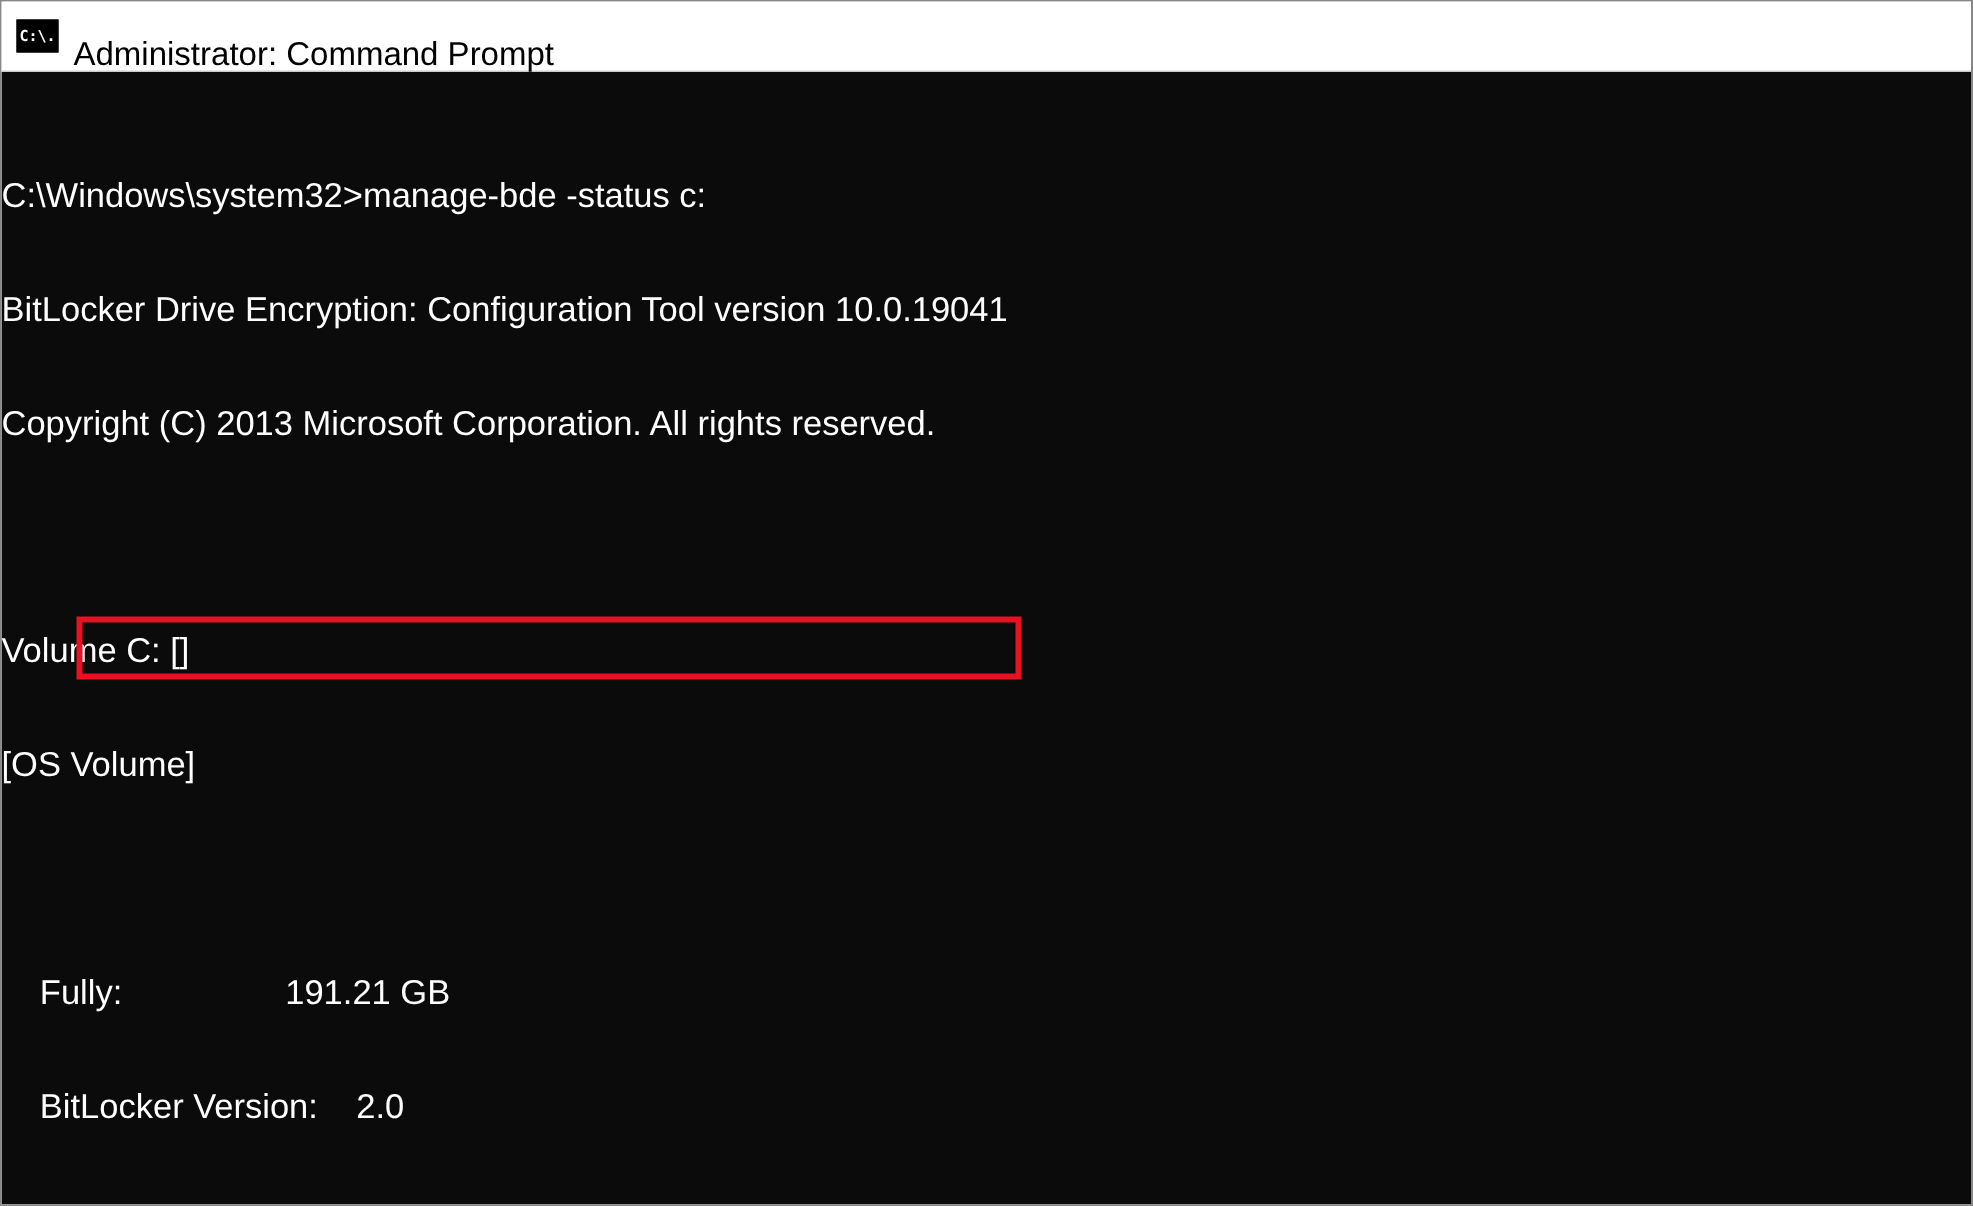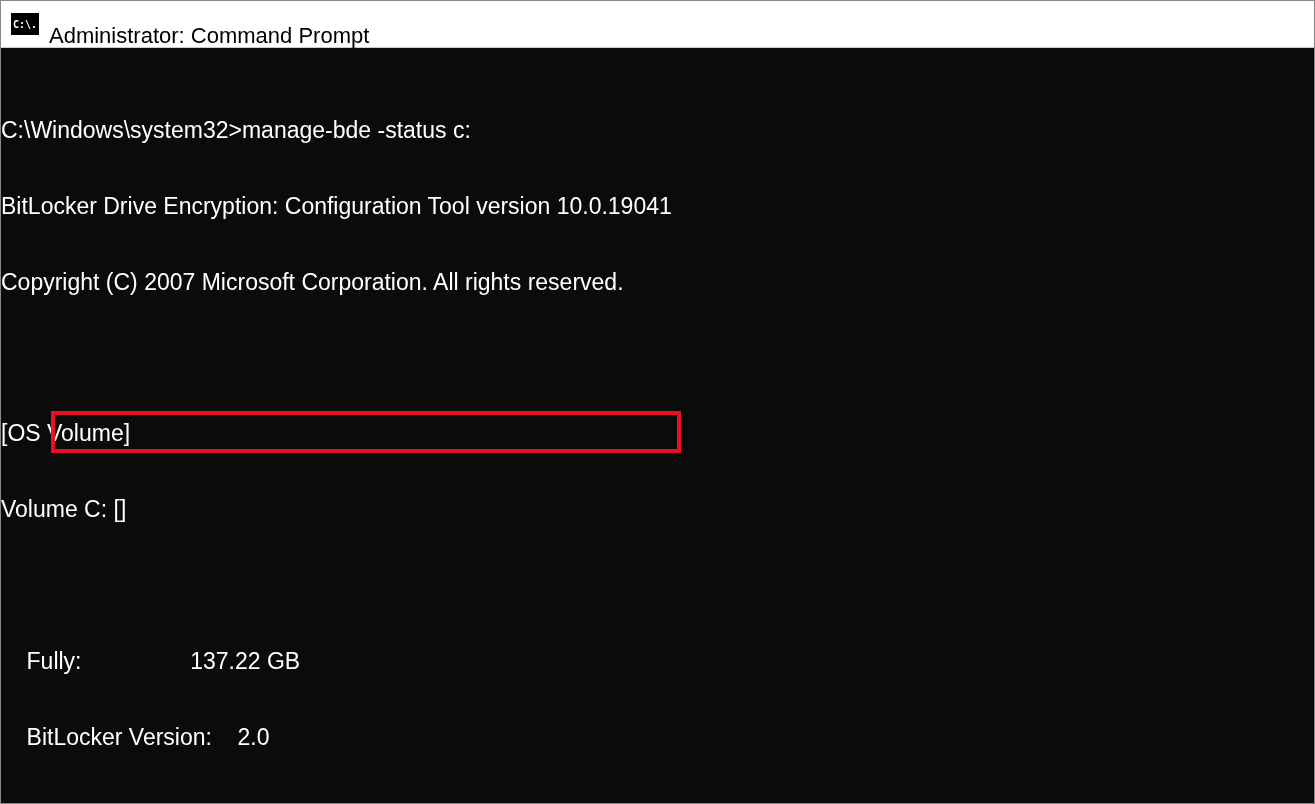--- a/index.html
+++ b/index.html
@@ -66,26 +66,26 @@
 <body>
 
 <div class="titlebar">
   <div class="titlebar-icon">C:\.</div>
   <div class="titlebar-text">Administrator: Command Prompt</div>
 </div>
 
 <div class="terminal">
 <div class="line"><span>C:\Windows\system32&gt;</span><span>manage-bde -status c:</span></div>
 <div class="line">BitLocker Drive Encryption: Configuration Tool version 10.0.19041</div>
-<div class="line">Copyright (C) 2007 Microsoft Corporation. All rights reserved.</div>
+<div class="line">Copyright (C) 2013 Microsoft Corporation. All rights reserved.</div>
 <div class="line"> </div>
+<div class="line">Volume C: []</div>
 <div class="line">[OS Volume]</div>
-<div class="line">Volume C: []</div>
 <div class="line"> </div>
-<div class="line"><span>    Fully:                 </span><span>137.22 GB</span></div>
+<div class="line"><span>    Fully:                 </span><span>191.21 GB</span></div>
 <div class="line"><span>    BitLocker Version:    </span><span>2.0</span></div>
 <div class="line"><span>    Conversion Status:    </span><span>Fully Encrypted</span></div>
 
 
 
 
 
 
 
 

